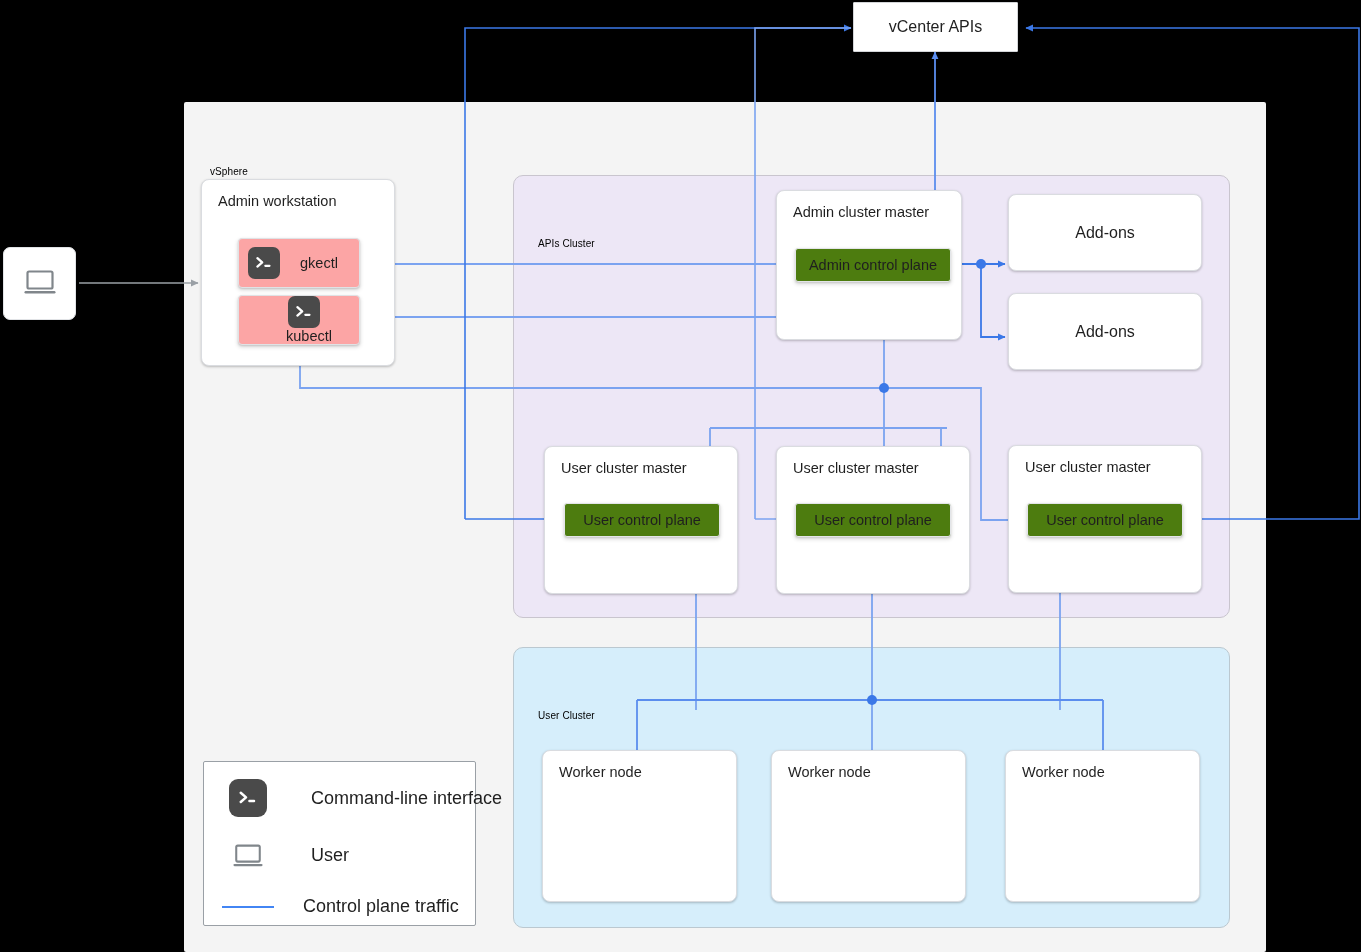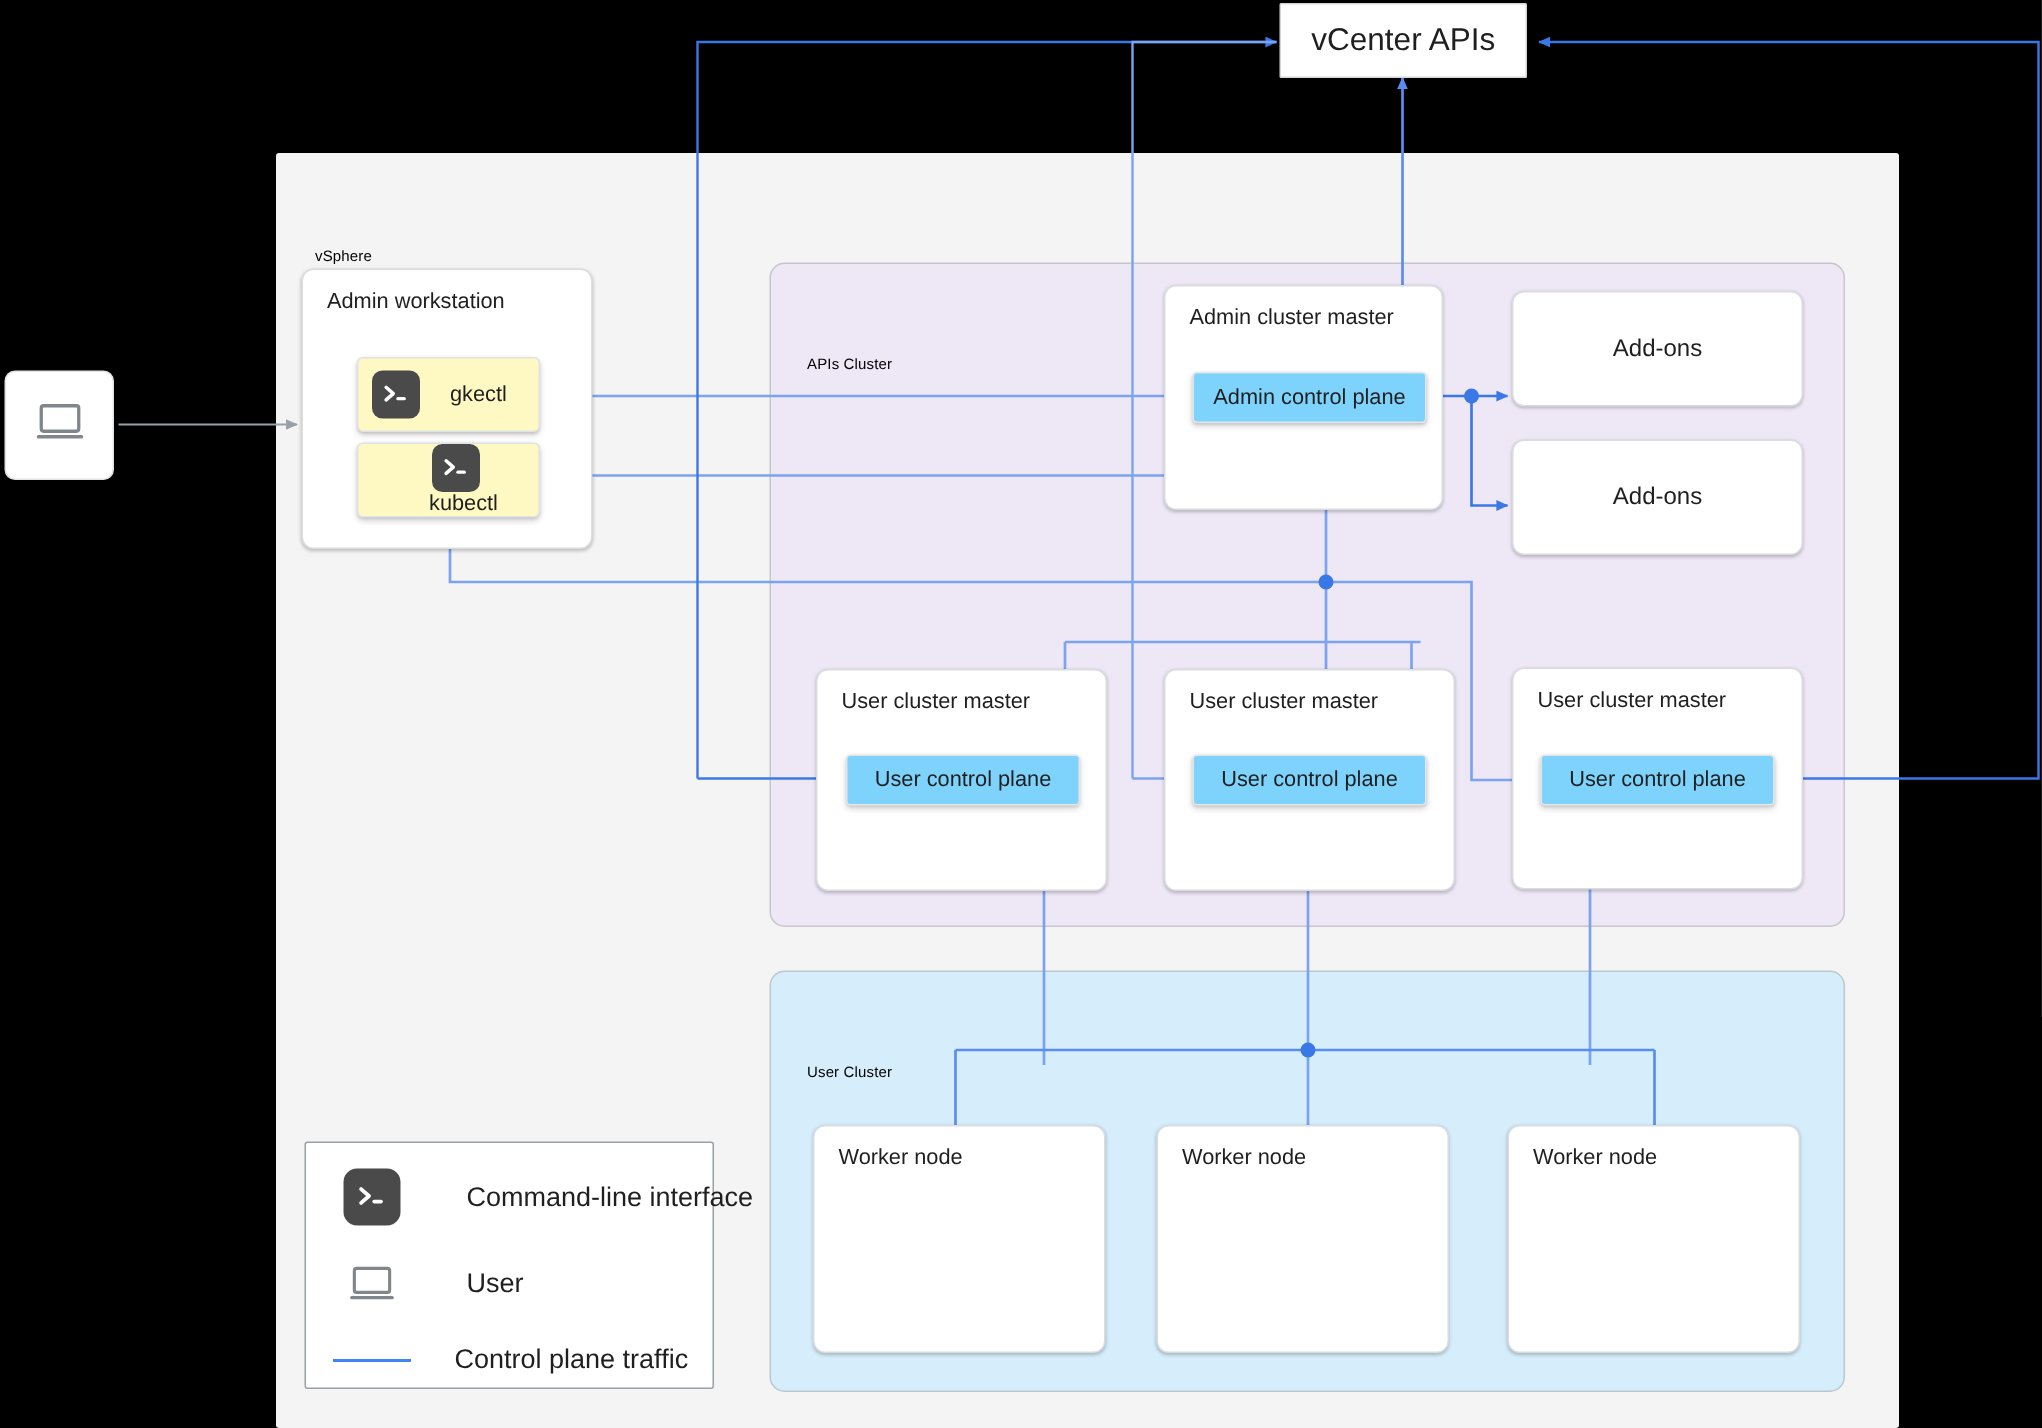--- a/index.html
+++ b/index.html
@@ -72,43 +72,43 @@
     white-space: nowrap;
   }
   .card-center {
     display: flex;
     align-items: center;
     justify-content: center;
     font-size: 16px;
     color: #1F1F1F;
   }
   .plane {
-    background: #7dd3fc;
+    background: #4d7c0f;
     border: 1px solid #E3E5E8;
     border-radius: 3px;
     box-shadow: 0 2px 4px rgba(0,0,0,0.16), 0 1px 2px rgba(0,0,0,0.10);
     display: flex;
     align-items: center;
     justify-content: center;
     font-size: 14.5px;
     color: #1F1F1F;
   }
   .vcenter-box {
     background: #FFFFFF;
     border: 1px solid #D3D5D8;
     border-radius: 1px;
     display: flex;
     align-items: center;
     justify-content: center;
-    font-size: 21px;
+    font-size: 16px;
     color: #1F1F1F;
   }
   
   .cli-pill {
-    background: #fef9c3;
+    background: #fca5a5;
     border: 1px solid #E0E2E5;
     border-radius: 4px;
     box-shadow: 0 2px 4px rgba(0,0,0,0.17), 0 1px 2px rgba(0,0,0,0.11);
     display: flex;
     align-items: center;
   }
   .cli-icon {
     width: 32px;
     height: 32px;
     margin-left: 9px;

